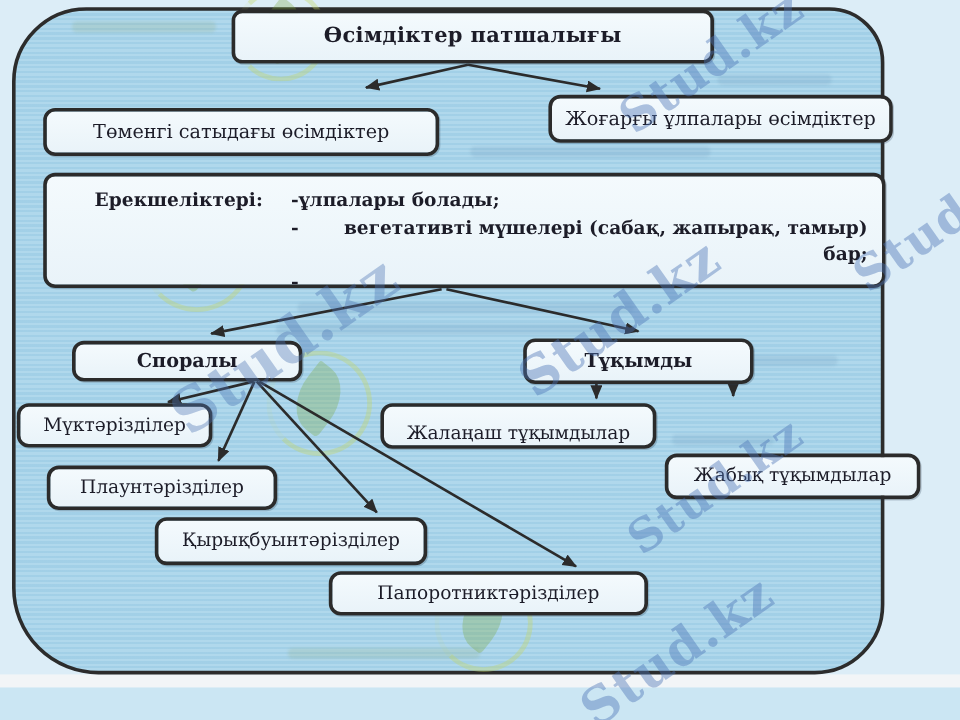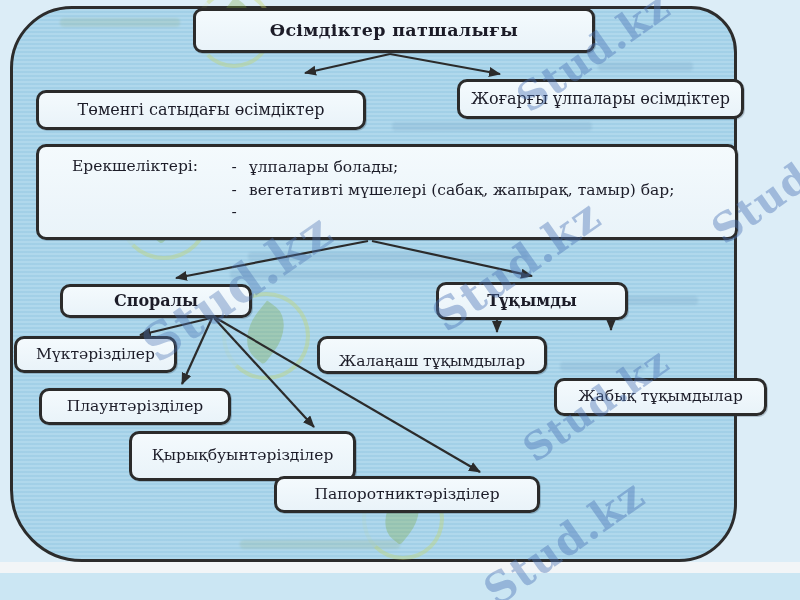--- a/index.html
+++ b/index.html
@@ -22,21 +22,21 @@
   .node{
     position:absolute;box-sizing:border-box;z-index:4;
     background:linear-gradient(180deg,#f4fafd 0%,#e9f3f9 100%);
     border:3px solid #2b2b2b;border-radius:10px;
     display:flex;align-items:center;justify-content:center;
     font-size:15.5px;text-align:center;line-height:1.15;
     box-shadow:1px 1px 0 rgba(40,60,80,0.25);
   }
   .node.bold{font-weight:bold;}
   .root-node{font-size:17.5px;letter-spacing:0.3px;border-width:3.5px;border-radius:9px;text-align:center;}
-  .features-node{justify-content:flex-start;align-items:flex-start;padding:9px 12px;text-align:center;}
+  .features-node{justify-content:flex-start;align-items:flex-start;padding:9px 12px;text-align:right;font-weight:bold;}
   .feat-label{width:168px;flex:0 0 168px;font-size:15.5px;padding-top:2px;}
   .feat-items{display:flex;flex-direction:column;}
   .feat-row{display:flex;line-height:22.5px;font-size:15.5px;}
   .feat-dash{width:30px;flex:0 0 30px;}
   svg.connectors{position:absolute;left:0;top:0;z-index:3;pointer-events:none;}
   .watermark{
     position:absolute;z-index:5;pointer-events:none;
     font-family:"DejaVu Serif",serif;font-weight:bold;
     color:rgba(75,115,180,0.42);transform:rotate(-35deg);
     white-space:nowrap;letter-spacing:1px;
@@ -149,21 +149,21 @@
   </div>
 
   <div class="node" style="left:14px;top:336px;width:163px;height:37px;">
     <span>Мүктәрізділер</span>
   </div>
 
   <div class="node" style="left:39px;top:388px;width:192px;height:37px;">
     <span>Плаунтәрізділер</span>
   </div>
 
-  <div class="node" style="left:129px;top:431px;width:227px;height:50px;">
+  <div class="node" style="left:129px;top:431px;width:227px;height:40px;">
     <span>Қырықбуынтәрізділер</span>
   </div>
 
   <div class="node" style="left:274px;top:476px;width:266px;height:37px;">
     <span>Папоротниктәрізділер</span>
   </div>
 
   <div class="node" style="left:317px;top:336px;width:230px;height:38px;align-items:flex-end;">
     <span>Жалаңаш тұқымдылар</span>
   </div>

